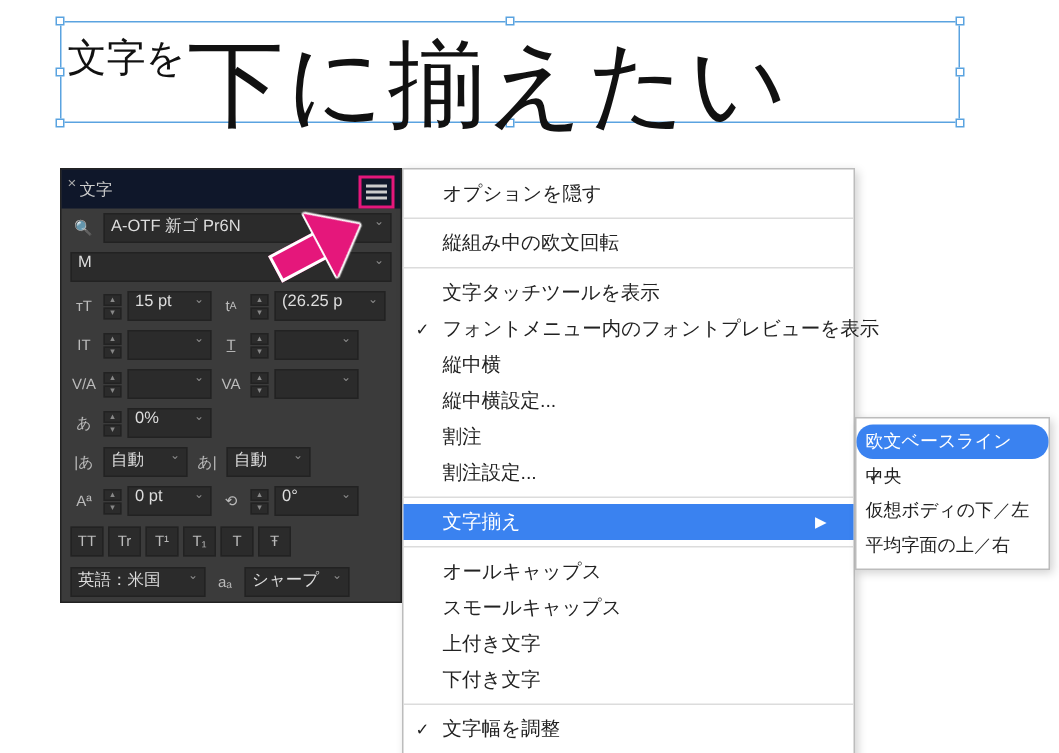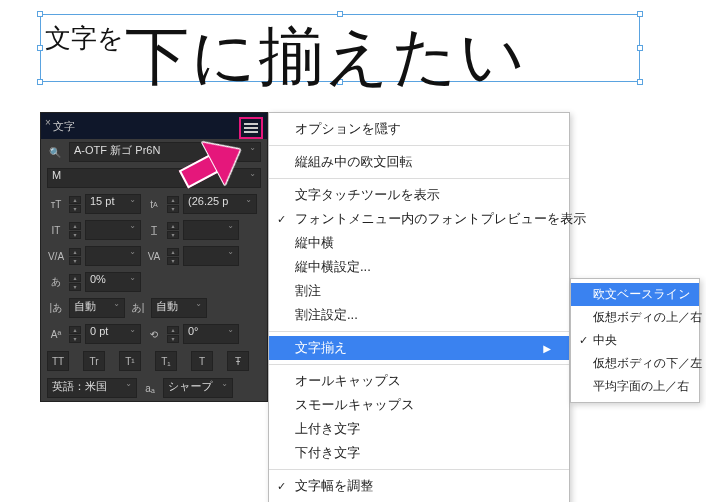--- a/index.html
+++ b/index.html
@@ -33,21 +33,21 @@
   .hamburger { width: 14px; height: 2px; background: #ccc; box-shadow: 0 -4px 0 #ccc, 0 4px 0 #ccc; }
 
   .row { display: flex; align-items: center; padding: 3px 6px; gap: 4px; }
   .field { background: #2b2b2b; border: 1px solid #222; height: 20px; display:flex; align-items:flex-start; padding: 0 4px; color:#ddd; flex: 1; }
   .field.small { flex: 0 0 56px; }
   .field.med { flex: 0 0 74px; }
   .field .caret { margin-left:auto; font-size:8px; color:#888;}
   .spin { width:12px; display:flex; flex-direction:column; gap:1px;}
   .spin div { height:8px; background:#2b2b2b; border:1px solid #222; font-size:6px; text-align:center; color:#888; line-height:6px;}
   .ico { width:18px; height:18px; display:flex; align-items:center; justify-content:center; font-size:10px; color:#bbb;}
-  .toolbar-row { display:flex; gap:14px; padding: 4px 6px;}
+  .toolbar-row { display:flex; gap:3px; padding: 4px 6px;}
   .tbtn { width:22px; height:20px; background:#2b2b2b; border:1px solid #222; display:flex; align-items:center; justify-content:center; font-size:10px; color:#bbb;}
 
   
   .arrow { position:absolute; top:140px; left:180px; width:66px; height:50px; transform: rotate(-28deg); }
   .arrow-body { position:absolute; top:14px; left:0; width:40px; height:20px; background:#e5177b; border:2px solid #fff;}
   .arrow-head { position:absolute; top:0; left:34px; width:0; height:0;
     border-top:24px solid transparent; border-bottom:24px solid transparent; border-left:30px solid #e5177b;
     filter: drop-shadow(1px 0 0 #fff) drop-shadow(-1px 0 0 #fff) drop-shadow(0 1px 0 #fff) drop-shadow(0 -1px 0 #fff);}
 
   
@@ -61,21 +61,21 @@
   .menu-item .check { position:absolute; left:8px; font-size:11px;}
   .menu-item .sub { margin-left:auto; font-size:10px;}
   .menu-sep { height:1px; background:#dcdcdc; margin:4px 0;}
 
   
   .submenu {
     position: absolute; top: 278px; left: 570px; width: 130px; background:#fff;
     border:1px solid #bcbcbc; box-shadow: 2px 2px 6px rgba(0,0,0,0.18); font-size:12px; color:#222;
     padding: 4px 0;
   }
-  .submenu .menu-item { padding: 3px 14px 3px 22px;}
+  .submenu .menu-item { padding: 3px 14px 3px 6px; border-radius: 11px;}
 </style>
 </head>
 <body>
 
 <div class="text-frame">
   <div class="handle tl"></div>
   <div class="handle tm"></div>
   <div class="handle tr"></div>
   <div class="handle ml"></div>
   <div class="handle mr"></div>
@@ -302,23 +302,20 @@
       <span>システムレイアウト</span>
     </div>
 
 </div>
 
 <div class="submenu">
   <div class="menu-item sel">
       <span>欧文ベースライン</span>
     </div>
   <div class="menu-item">
-      <span>仮想ボディの上／右</span>
-    </div>
-  <div class="menu-item">
       <span class="check">✓</span>
       <span>中央</span>
     </div>
   <div class="menu-item">
       <span>仮想ボディの下／左</span>
     </div>
   <div class="menu-item">
       <span>平均字面の上／右</span>
     </div>
 </div>

